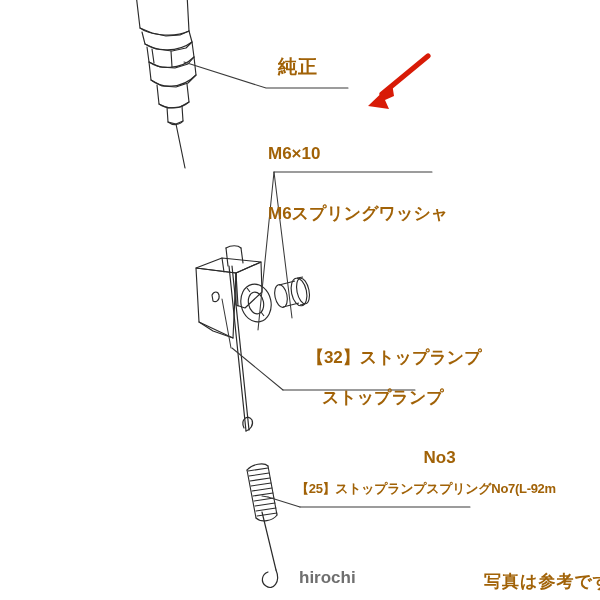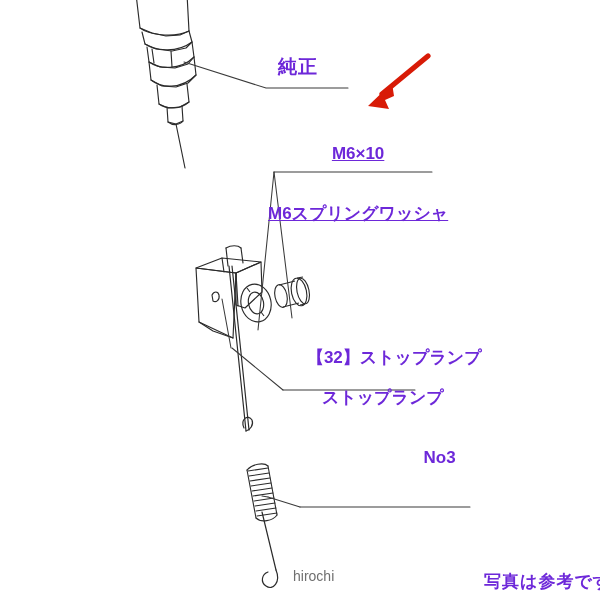--- a/index.html
+++ b/index.html
@@ -20,21 +20,21 @@
   }
   #artboard {
     position: absolute;
     left: 0;
     top: 0;
     width: 600px;
     height: 600px;
   }
   .txt {
     position: absolute;
-    color: #6d28d9;
+    color: #a16207;
     white-space: pre;
     line-height: 1.18;
     letter-spacing: 0px;
   }
   
   .lbl-genuine {
     left: 278px;
     top: 56px;
     font-size: 19px;
     font-weight: 700;
@@ -43,22 +43,21 @@
   
   .lbl-22 {
     left: 268px;
     top: 104px;
     font-size: 17px;
     font-weight: 700;
     text-align: left;
   }
   .lbl-22 .l2, .lbl-22 .l3 {
     display: block;
-    text-align: center;
-    text-decoration: underline;
+    text-align: left;
   }
   
   .lbl-21 {
     left: 288px;
     top: 328px;
     font-size: 17px;
     font-weight: 700;
   }
   .lbl-21 .l2 {
     display: block;
@@ -81,25 +80,25 @@
   
   .lbl-note {
     left: 484px;
     top: 572px;
     font-size: 17px;
     font-weight: 700;
     letter-spacing: 1px;
   }
   
   .lbl-watermark {
-    left: 293px;
+    left: 299px;
     top: 568px;
-    font-size: 14px;
+    font-size: 17px;
     color: #6f6f6f;
-    font-weight: 400;
+    font-weight: 700;
   }
 </style>
 </head>
 <body>
 
 <div id="stage">
 
   <svg id="artboard" viewBox="0 0 600 600" xmlns="http://www.w3.org/2000/svg">
 
     <g fill="none" stroke="#2b2b2b" stroke-width="1.15" stroke-linejoin="round" stroke-linecap="round">
@@ -227,18 +226,19 @@
     <span class="l2">M6×10</span>
     <span class="l3">M6スプリングワッシャ</span>
   </div>
 
   <div class="txt lbl-21">
     <span class="l1">【32】ストップランプ</span>
     <span class="l2">ストップランプ</span>
     <span class="l3">No3</span>
   </div>
 
+  <div class="txt lbl-25">【25】ストップランプスプリングNo7(L-92m</div>
 
   <div class="txt lbl-watermark">hirochi</div>
 
   <div class="txt lbl-note">写真は参考です</div>
 
 </div>
 
 </body></html>

